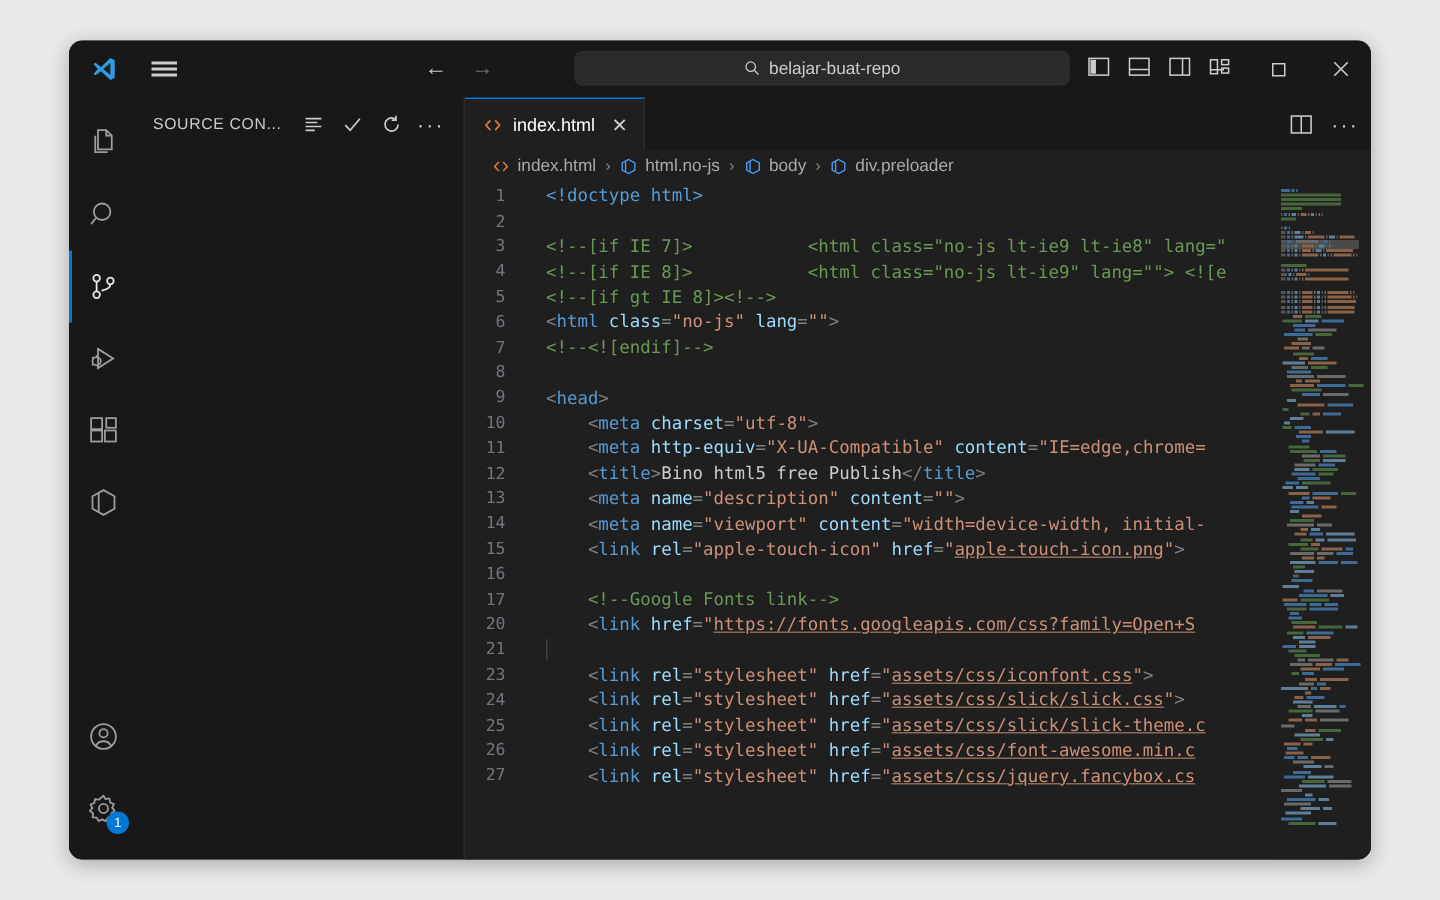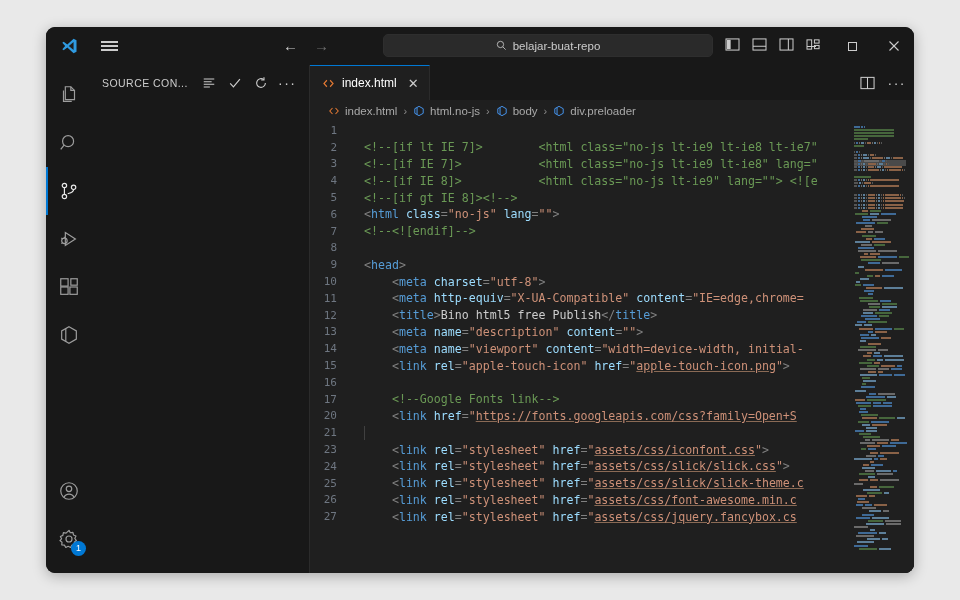--- a/index.html
+++ b/index.html
@@ -412,24 +412,24 @@
             <path d="M5.4 3.4v9.2" fill="none" stroke="#4a9eff" stroke-width="1.2"></path>
           </svg>
           <span>div.preloader</span>
         </div>
       </div>
 
       <div class="codearea">
         <div class="codescroll" id="code-lines">
             <div class="coderow">
               <div class="lineno">1</div>
+              <div class="codeline"><span class="t-doc">&lt;!doctype </span><span class="t-tag">html</span><span class="t-doc">&gt;</span></div>
             </div>
             <div class="coderow">
               <div class="lineno">2</div>
-              <div class="codeline"><span class="t-cmt">&lt;!--[if lt IE 7]&gt;        &lt;html class="no-js lt-ie9 lt-ie8 lt-ie7"</span></div>
             </div>
             <div class="coderow">
               <div class="lineno">3</div>
               <div class="codeline"><span class="t-cmt">&lt;!--[if IE 7]&gt;           &lt;html class="no-js lt-ie9 lt-ie8" lang="</span></div>
             </div>
             <div class="coderow">
               <div class="lineno">4</div>
               <div class="codeline"><span class="t-cmt">&lt;!--[if IE 8]&gt;           &lt;html class="no-js lt-ie9" lang=""&gt; &lt;![e</span></div>
             </div>
             <div class="coderow">

